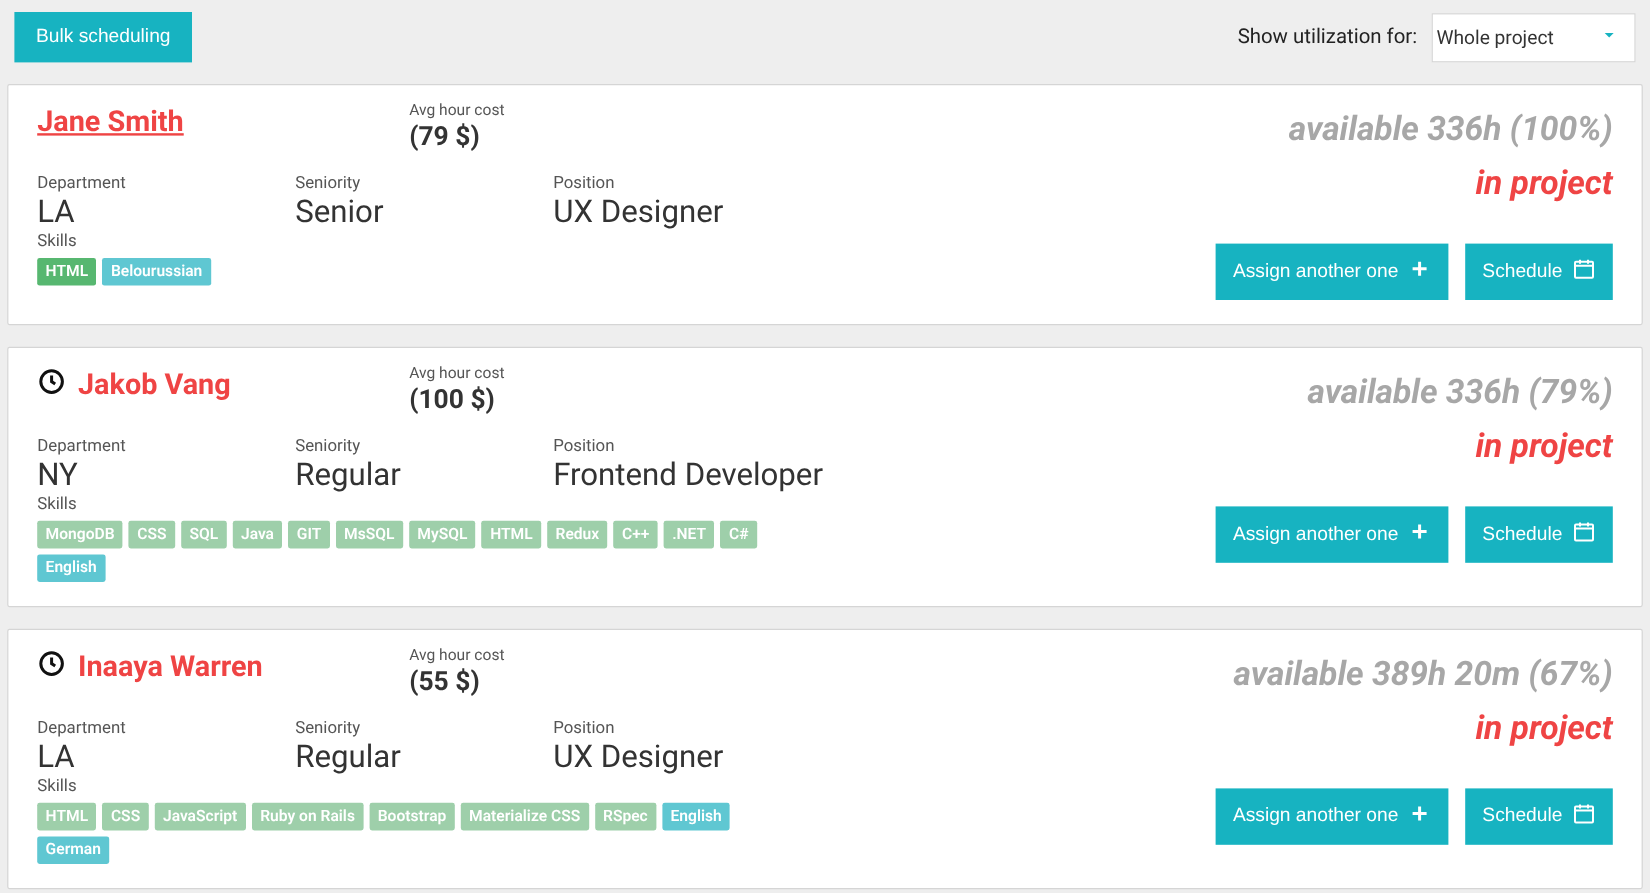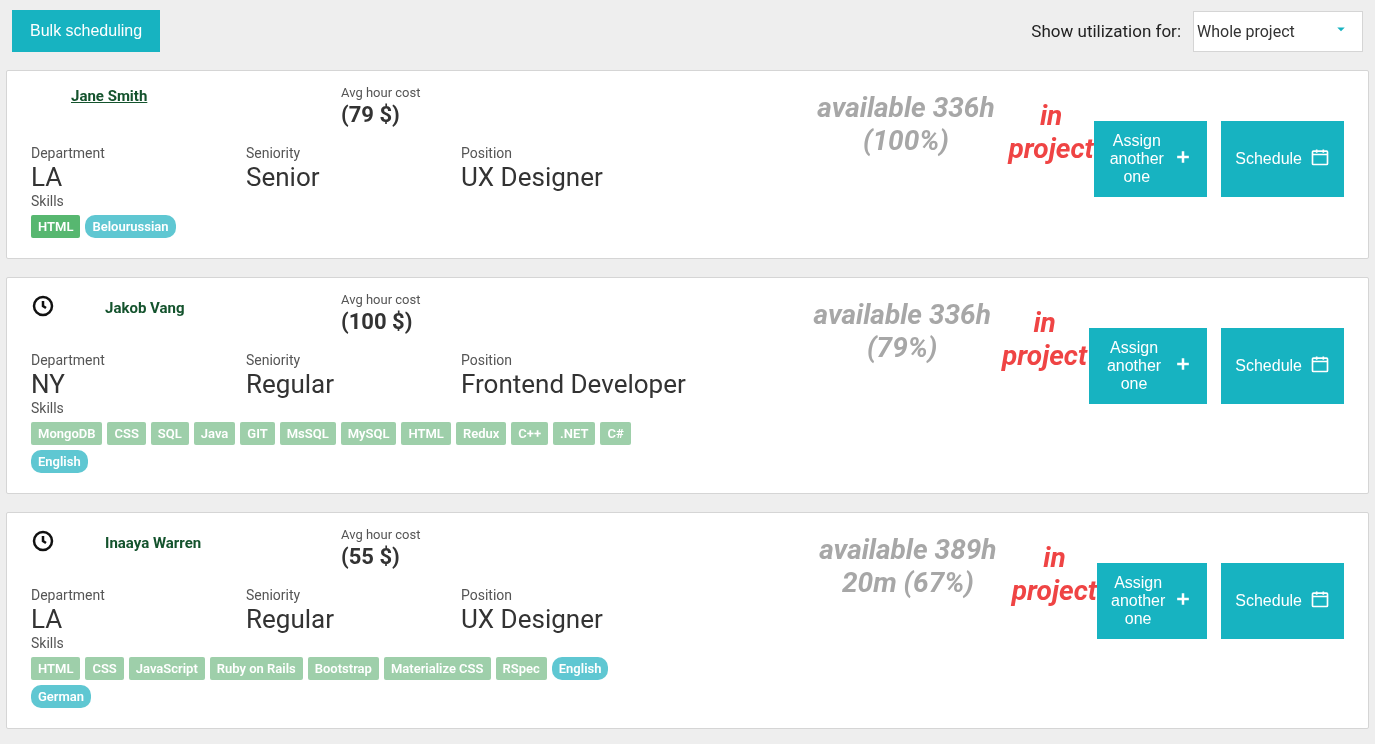--- a/index.html
+++ b/index.html
@@ -54,41 +54,40 @@
     margin: 0 6px 18px 6px;
     padding: 16px 24px 20px 24px;
     display: flex;
   }
   .left {
     flex: 1;
   }
   .right {
     width: 540px;
     display: flex;
-    flex-direction: row;
-    align-items: flex-start;
+    flex-direction: column;
+    align-items: flex-end;
   }
   .name-row {
     display: flex;
     align-items: center;
     gap: 10px;
   }
   .clock {
     width: 24px;
     height: 24px;
     color: #111;
     flex-shrink: 0;
   }
   .name-link {
-    color: #14532d;
-    font-size: 15px;
+    color: #ef4444;
+    font-size: 24px;
     font-weight: 700;
     text-decoration: none;
     cursor: pointer;
-    margin-left: 40px;
   }
   .name-link.underline { text-decoration: underline; }
   .top-grid {
     display: flex;
     align-items: flex-start;
   }
   .name-col { width: 310px; }
   .cost-block { margin-top: -2px; }
   .cost-label { font-size: 13px; color: #555; }
   .cost-value { font-size: 22px; font-weight: 700; color: #333; margin-top: 2px; }
@@ -107,21 +106,21 @@
   .skill-row { display: flex; flex-wrap: wrap; gap: 5px; max-width: 620px;}
   .tag {
     color: #fff;
     font-size: 13px;
     font-weight: 600;
     padding: 4px 7px;
     border-radius: 2px;
   }
   .tag-green { background: #57b770; }
   .tag-green-light { background: #9ecfaa; }
-  .tag-cyan  { background: #5fc7d2; border-radius: 10px; }
+  .tag-cyan  { background: #5fc7d2; }
   .avail-line1 {
     font-size: 28px;
     font-style: italic;
     font-weight: 700;
     color: #a7a7a7;
     text-align: center;
     margin-top: 4px;
   }
   .avail-line2 {
     font-size: 28px;

